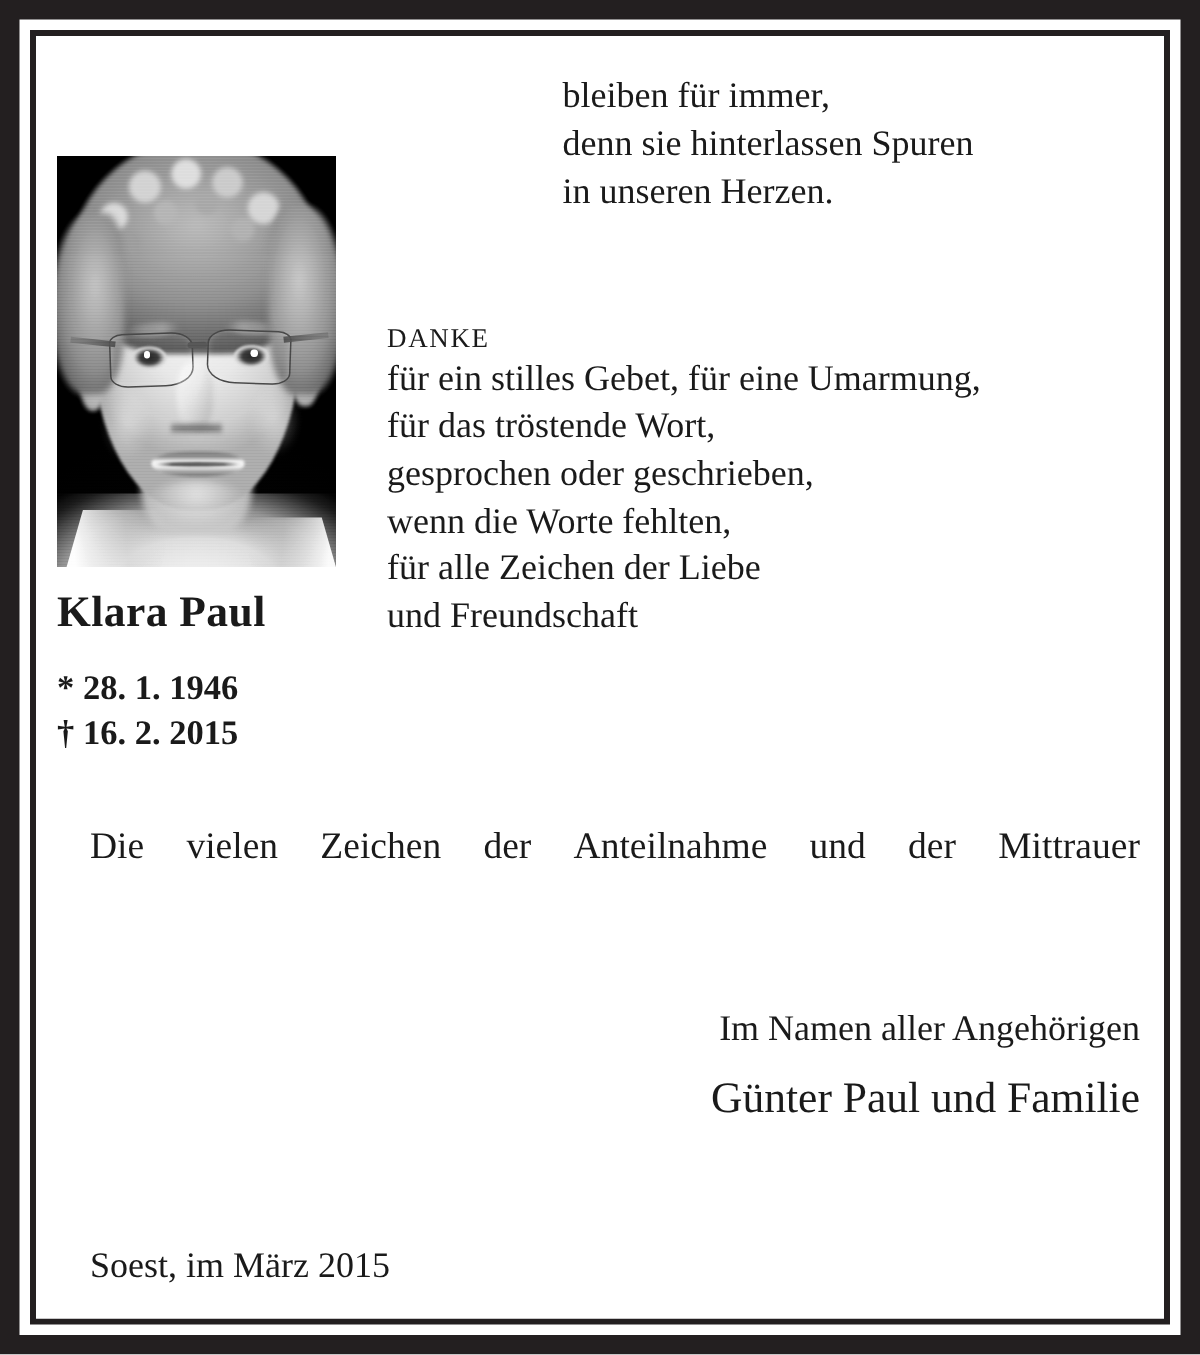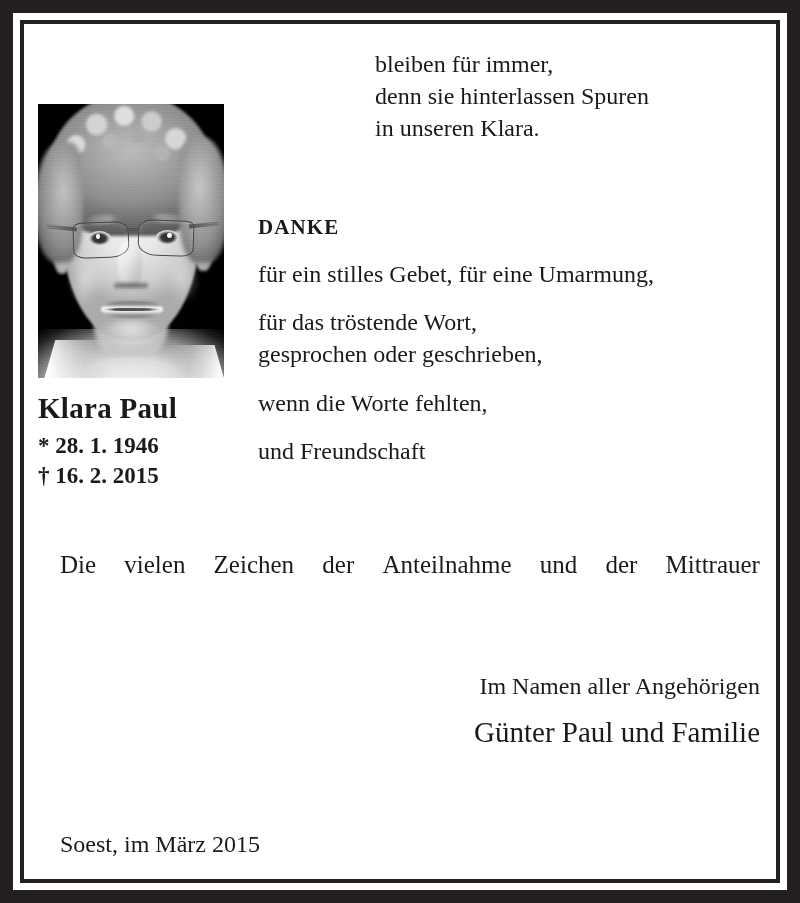--- a/index.html
+++ b/index.html
@@ -261,45 +261,45 @@
     font-size: 29px;
     line-height: 1.12;
     letter-spacing: .3px;
     white-space: nowrap;
   }
   .life-date {
     font-size: 23px;
     line-height: 1.28;
     white-space: nowrap;
   }
-  #birth-date { margin-top: 7px; }
+  #birth-date { margin-top: 20px; }
 
   
   #verse {
     position: absolute;
     left: 351px;
     top: 24px;
     font-size: 24px;
     line-height: 1.34;
     white-space: nowrap;
   }
   #thanks-block {
     position: absolute;
     left: 234px;
     top: 190px;
     font-size: 24px;
     line-height: 1.32;
     white-space: nowrap;
   }
   #thanks-heading {
-    font-weight: bold;
+    font-weight: normal;
     letter-spacing: 1.1px;
-    font-size: 21px;
-  }
-  .thanks-stanza { margin-top: 17px; }
+    font-size: 18px;
+  }
+  .thanks-stanza { }
 
   
   #gratitude {
     position: absolute;
     left: 36px;
     top: 524px;
     width: 700px;
     font-size: 25px;
     line-height: 1.33;
   }
@@ -383,36 +383,37 @@
 
         <div id="identity">
           <div id="deceased-name">Klara Paul</div>
           <div id="birth-date" class="life-date">* 28. 1. 1946</div>
           <div id="death-date" class="life-date">† 16. 2. 2015</div>
         </div>
 
         <div id="verse">
           <div>bleiben für immer,</div>
           <div>denn sie hinterlassen Spuren</div>
-          <div>in unseren Klara.</div>
+          <div>in unseren Herzen.</div>
         </div>
 
         <div id="thanks-block">
           <div id="thanks-heading">DANKE</div>
           <div class="thanks-stanza">
             <div>für ein stilles Gebet, für eine Umarmung,</div>
           </div>
           <div class="thanks-stanza">
             <div>für das tröstende Wort,</div>
             <div>gesprochen oder geschrieben,</div>
           </div>
           <div class="thanks-stanza">
             <div>wenn die Worte fehlten,</div>
           </div>
           <div class="thanks-stanza">
+            <div>für alle Zeichen der Liebe</div>
             <div>und Freundschaft</div>
           </div>
         </div>
 
         <div id="gratitude">
           <div class="just-line" id="gratitude-line-1">
               <span>Die</span>
               <span>vielen</span>
               <span>Zeichen</span>
               <span>der</span>

